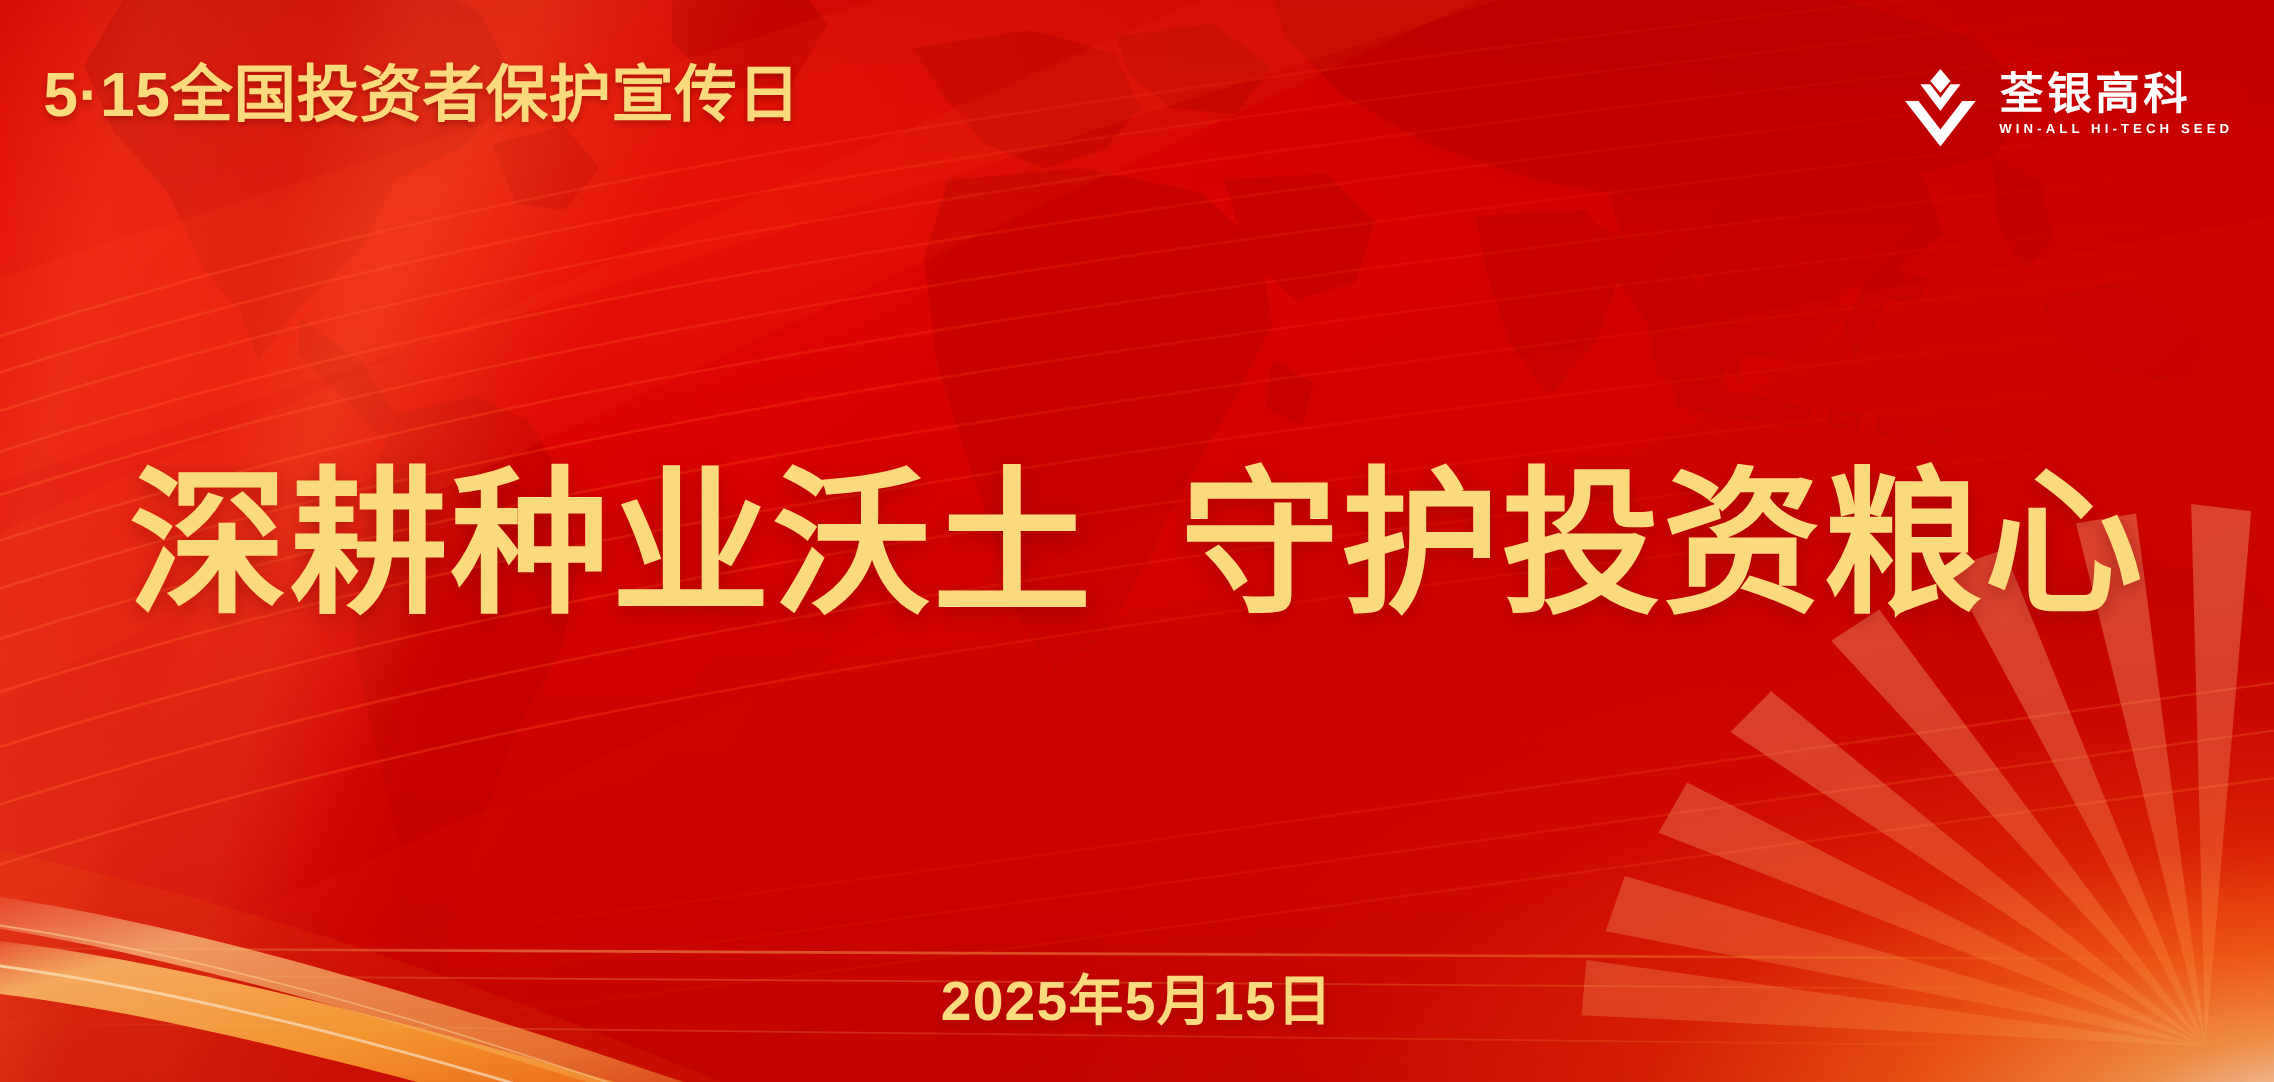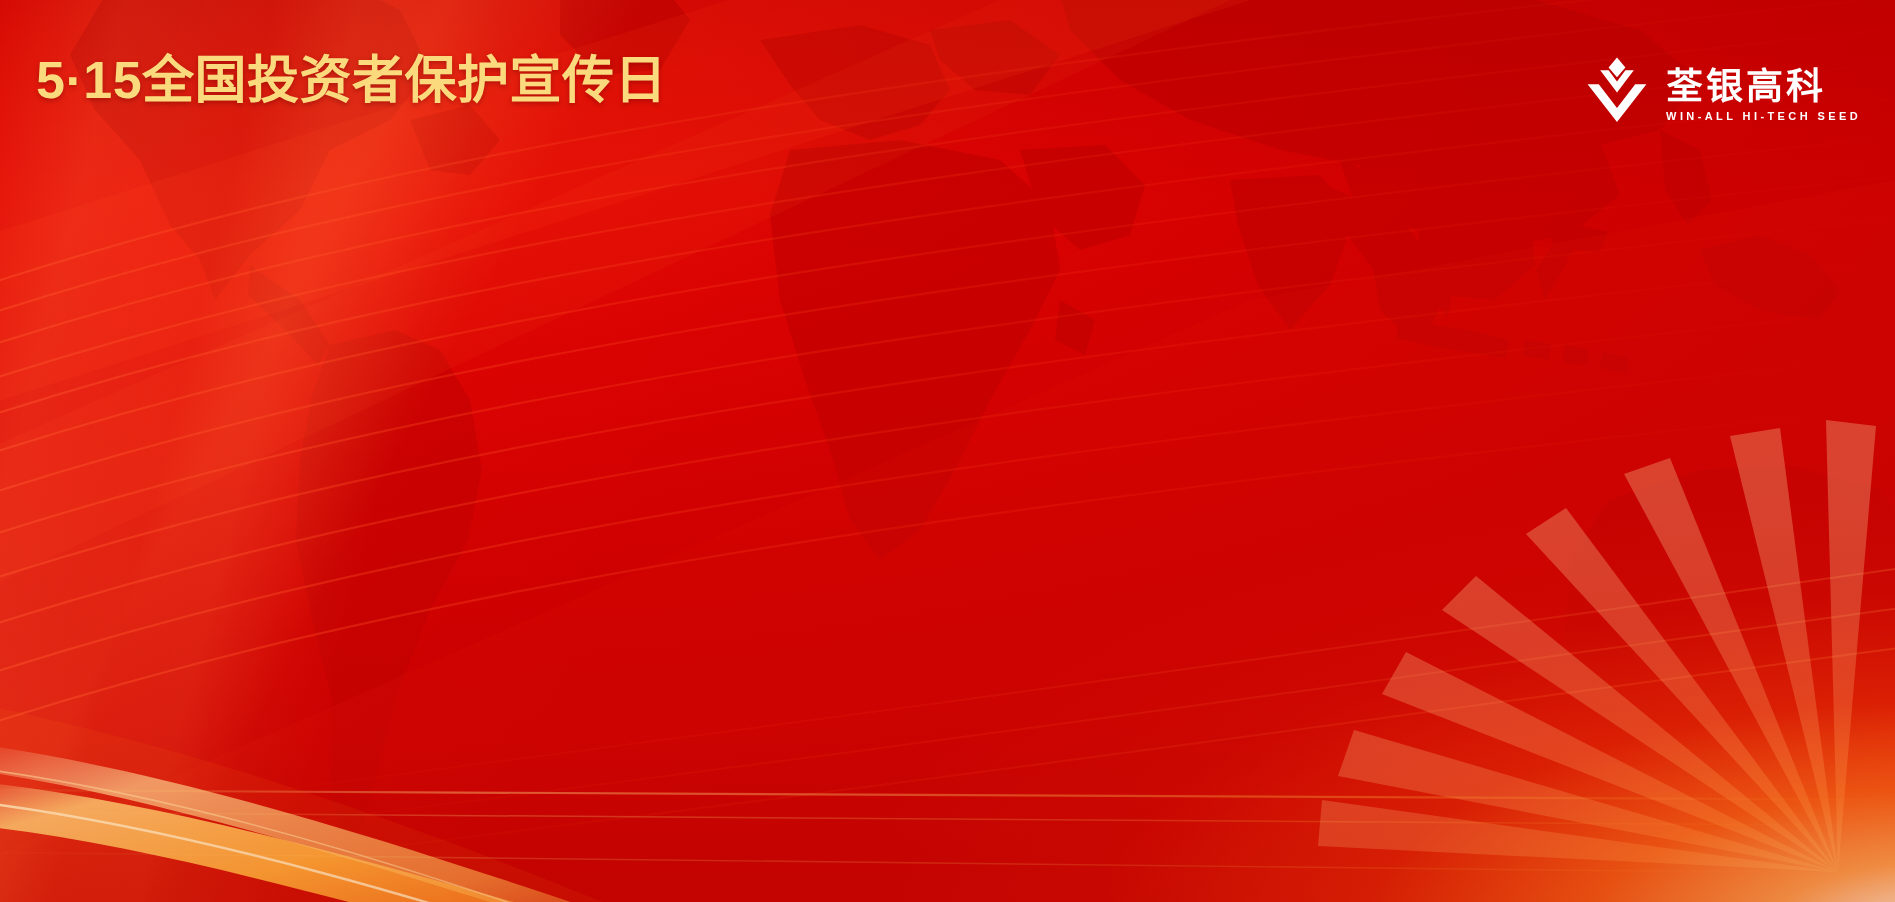--- a/index.html
+++ b/index.html
@@ -91,21 +91,21 @@
     letter-spacing: 0.5px;
     white-space: nowrap;
     text-shadow: 0 2px 5px rgba(110,0,0,0.42);
   }
 
   .logo {
     position: absolute;
     right: 34px;
     top: 52px;
     display: flex;
-    align-items: flex-end;
+    align-items: center;
     gap: 14px;
   }
   .logo-mark { width: 70px; height: 70px; flex: 0 0 auto; }
   .logo-mark svg { width: 100%; height: 100%; display: block; }
   .logo-words { display: flex; flex-direction: column; align-items: flex-start; }
   .logo-cn {
     font-size: 37px;
     font-weight: 700;
     color: #ffffff;
     letter-spacing: 3px;
@@ -328,16 +328,20 @@
 
           <path d="M8 46 L24 46 L50 80 L76 46 L92 46 L50 100 Z" fill="#ffffff"></path>
         </svg>
       </span>
       <span class="logo-words">
         <span class="logo-cn">荃银高科</span>
         <span class="logo-en">WIN-ALL HI-TECH SEED</span>
       </span>
     </div>
 
-
+    <div class="headline">
+      <span>深耕种业沃土</span><span class="gap"></span><span>守护投资粮心</span>
+    </div>
+
+    <div class="date">2025年5月15日</div>
 
   </div>
 </div>
 
 </body></html>

